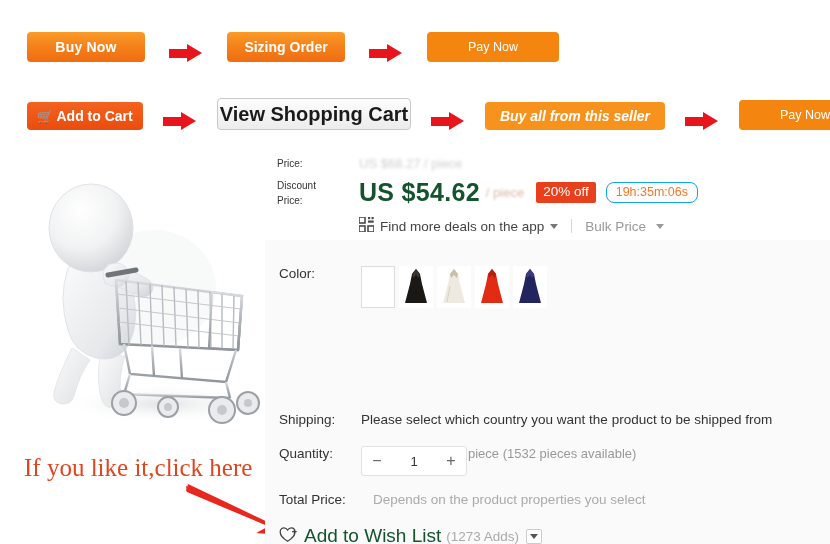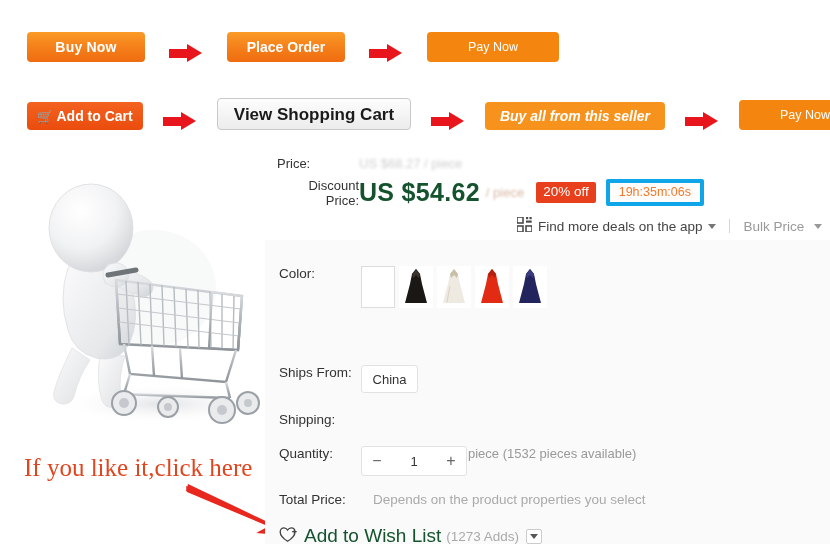--- a/index.html
+++ b/index.html
@@ -55,21 +55,21 @@
   #btn-add-to-cart {
     width: 116px; height: 28px;
     font-size: 14px; font-weight: bold;
     gap: 3px;
   }
   #btn-view-cart {
     width: 194px; height: 32px;
     background: linear-gradient(180deg, #fdfdfd 0%, #ececec 100%);
     border: 1px solid #c9c9c9;
     color: #1a1a1a;
-    font-size: 17px; font-weight: bold;
+    font-size: 20px; font-weight: bold;
   }
   #btn-buy-all {
     width: 180px; height: 28px;
     font-size: 14px; font-weight: bold;
   }
   #btn-pay-now-2 {
     width: 132px; height: 30px;
     font-size: 12.5px; font-weight: normal;
   }
 
@@ -114,32 +114,32 @@
   }
   #annotation-arrow {
     position: absolute; left: 186px; top: 480px;
     width: 110px; height: 62px;
   }
 
   
   #price-block { position: absolute; left: 277px; top: 152px; width: 545px; }
   .row { display: flex; align-items: flex-start; }
   .lbl {
-    color: #333333; font-size: 13px;
+    color: #333333; font-size: 10px;
     flex: none;
   }
   #price-row { height: 22px; align-items: center; }
   #price-row .lbl { width: 82px; }
   .orig-price {
     font-size: 13px;
     color: #cfcfcf;
     filter: blur(1.6px);
     user-select: none;
   }
-  #discount-row { margin-top: 4px; text-align: right; }
+  #discount-row { margin-top: 4px; }
   #discount-row .lbl { width: 82px; line-height: 15px; }
   .disc-right { display: flex; align-items: center; }
   .disc-amount {
     font-size: 25px; font-weight: bold;
     color: #14532d;
     filter: blur(0.7px);
     letter-spacing: .3px;
   }
   .disc-unit {
     font-size: 13px; color: #d9b9a6;
@@ -149,32 +149,32 @@
     margin-left: 12px;
     background: #e8401c;
     color: #ffffff;
     font-size: 13.5px;
     padding: 3px 7px 4px;
     border-radius: 2px;
     line-height: 1;
   }
   .countdown-pill {
     margin-left: 10px;
-    border: 4px solid #0ea5e9;
+    border: 1px solid #0ea5e9;
     color: #f07a2d;
     font-size: 12.5px;
     padding: 3px 9px 4px;
-    border-radius: 2px;
+    border-radius: 8px;
     line-height: 1;
     background: #fffdfb;
   }
   #app-deals-row {
     display: flex; align-items: center;
     margin-top: 9px; margin-left: 82px;
-    font-size: 13.5px; color: #444444; justify-content: flex-end;
+    font-size: 13.5px; color: #444444;
   }
   .qr-icon { flex: none; margin-right: 6px; }
   .caret {
     display: inline-block;
     width: 0; height: 0;
     border-left: 4.5px solid transparent;
     border-right: 4.5px solid transparent;
     border-top: 5px solid #777777;
     margin-left: 6px;
     vertical-align: middle;
@@ -300,21 +300,21 @@
 <div id="page">
 
   <div class="flow-row" id="flow-row-1">
     <div class="btn btn-grad" id="btn-buy-now">Buy Now</div>
     <div class="gap-a"></div>
     <span class="arrow">
       <span class="shaft"></span>
         <span class="head"></span>
     </span>
     <div class="gap-a"></div>
-    <div class="btn btn-grad" id="btn-place-order">Place Order</div>
+    <div class="btn btn-grad" id="btn-place-order">Sizing Order</div>
     <div class="gap-a"></div>
     <span class="arrow">
       <span class="shaft"></span>
         <span class="head"></span>
     </span>
     <div class="gap-a"></div>
     <div class="btn btn-solid-orange" id="btn-pay-now-1">Pay Now</div>
   </div>
 
   <div class="flow-row" id="flow-row-2">
@@ -509,27 +509,24 @@
       </span>
       <span class="swatch plain">
         <svg class="dress" width="26" height="38" viewBox="0 0 26 38" xmlns="http://www.w3.org/2000/svg">
           <path d="M13 1 L17 6 L19 16 L24 35 L2 35 L7 16 L9 6 Z" fill="#22245e"></path>
           <path d="M13 1 L9 6 L10 10 L13 7 L16 10 L17 6 Z" fill="#3a3c7d"></path>
         </svg>
       </span>
     </div>
 
 
-    <div class="opt-row" id="row-ships">
-      <span class="opt-lbl">Ships From:</span>
-      <span class="ships-box">China</span>
-    </div>
 
     <div class="opt-row" id="row-shipping">
       <span class="opt-lbl">Shipping:</span>
+      <span class="shipping-msg">Please select which country you want the product to be shipped from</span>
     </div>
 
     <div class="opt-row" id="row-quantity">
       <span class="opt-lbl">Quantity:</span>
       <span class="qty-stepper">
         <span class="qty-btn">−</span>
         <span class="qty-val">1</span>
         <span class="qty-btn">+</span>
       </span>
       <span class="qty-note">piece (1532 pieces available)</span>

